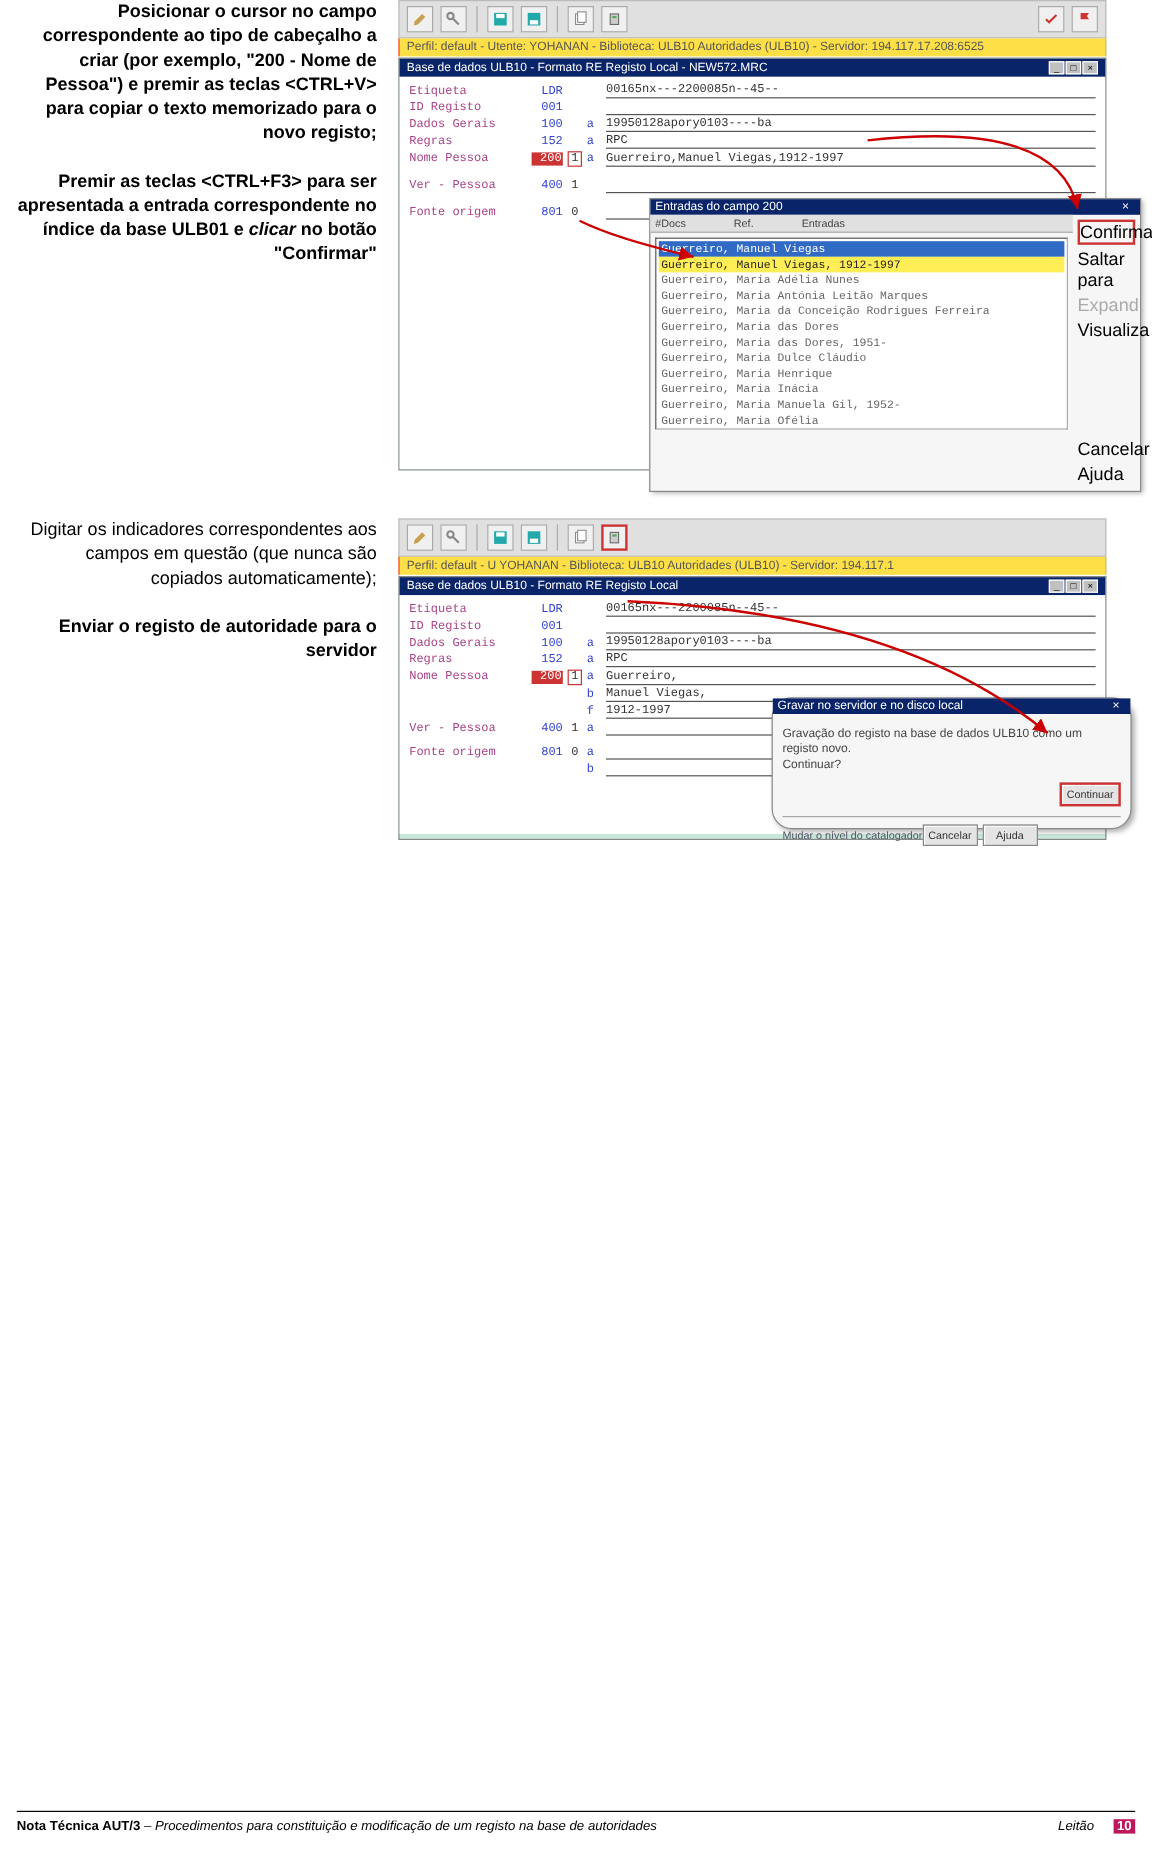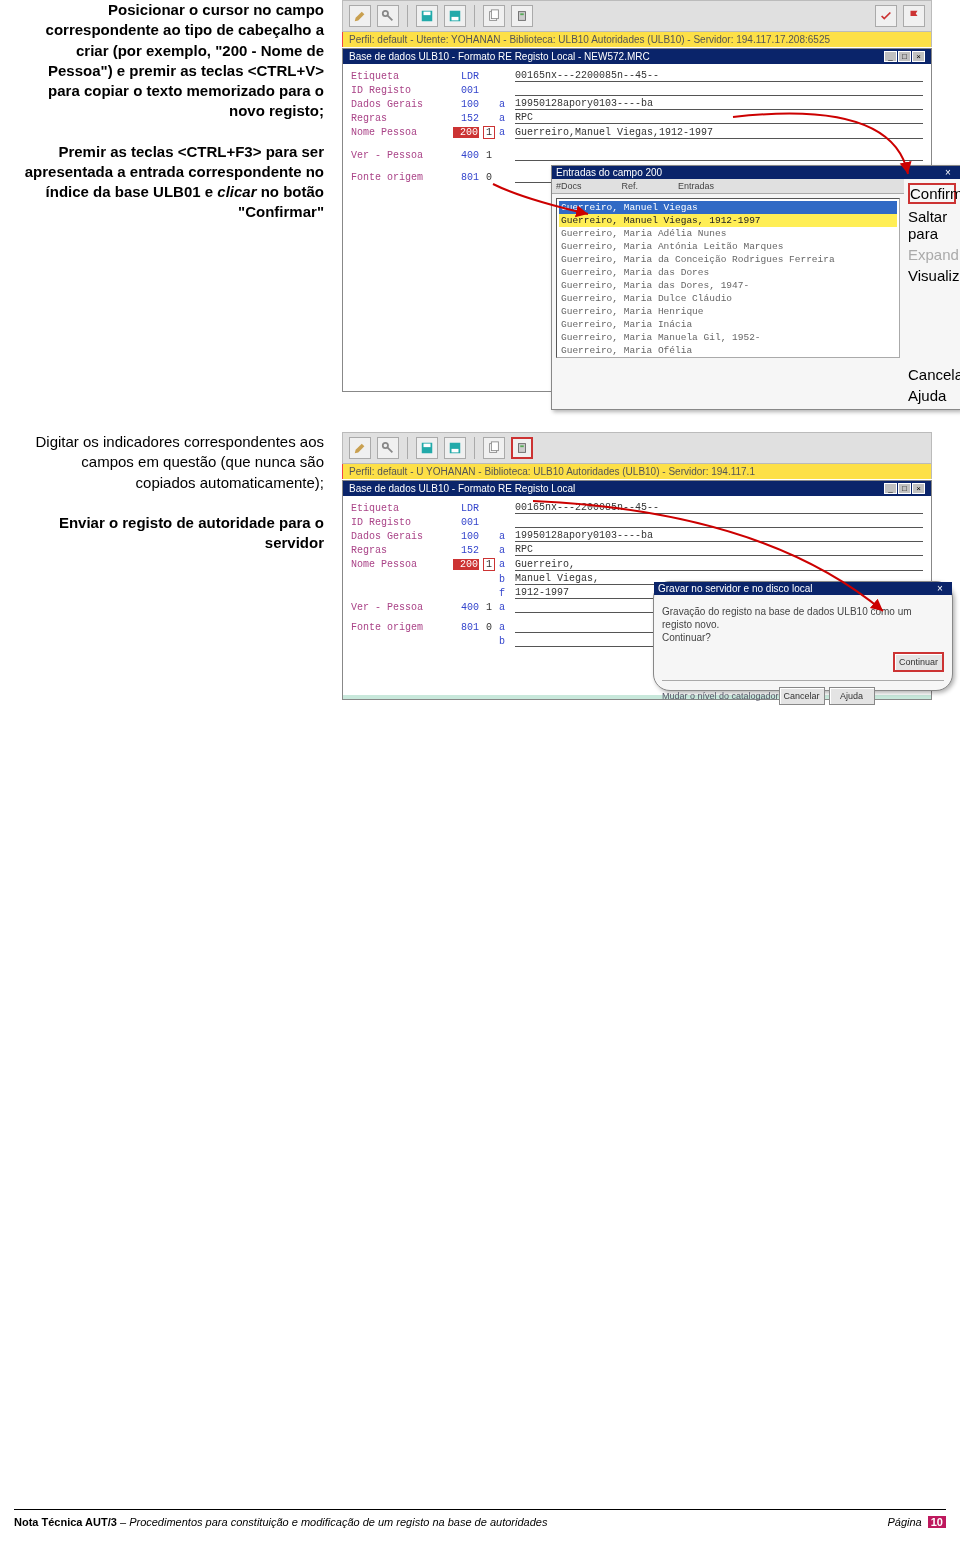--- a/index.html
+++ b/index.html
@@ -1,17 +1,17 @@
 <!DOCTYPE html>
 <html><head>
 <meta charset="utf-8">
 <style>
   * { box-sizing: border-box; margin: 0; padding: 0; }
   body { font-family: Verdana, Arial, sans-serif; font-size: 15px; color: #000; background: #fff; width: 960px; min-height: 1542px; position: relative; }
-  .page { padding: 0 24px; }
+  .page { padding: 0 14px; }
   .row { display: flex; gap: 18px; margin-bottom: 40px; }
   .col-text { width: 300px; flex-shrink: 0; }
   .col-shot { flex: 1; }
   .para { font-weight: bold; text-align: right; margin-bottom: 20px; line-height: 1.35; }
   .para .ital { font-style: italic; }
 
   .screenshot-wrap { width: 590px; position: relative; }
   .toolbar { background: #e0e0e0; border: 1px solid #bbb; padding: 4px 6px; display: flex; gap: 6px; align-items: center; }
   .toolbar .tb-btn { width: 22px; height: 22px; border: 1px solid #aaa; background: #f0f0f0; display: flex; align-items: center; justify-content: center; font-size: 13px; color: #555; position: relative; }
   .tb-divider { width:1px; height:22px; background:#aaa; margin:0 2px; }
@@ -43,21 +43,21 @@
   .subwindow.s2 .body .msg { margin-bottom:8px; line-height:1.3; }
   .subwindow.s2 .btmrow { display:flex; justify-content:flex-end; gap:6px; margin-top:4px; }
   .subwindow.s2 .btmline { display:flex; justify-content:flex-start; align-items:center; border-top:1px solid #aaa; padding-top:6px; margin-top:8px;}
 
   .arrow-svg { position:absolute; top:0; left:0; pointer-events:none; }
 
   .footer { position:absolute; bottom:14px; left:14px; right:14px; border-top:1px solid #000; padding-top:6px; font-size:11px; display:flex; justify-content:space-between; }
   .footer .left .t1 { font-weight:bold; }
   .footer .left .t2 { font-style:italic; }
   .footer .right .pg { font-style:italic; }
-  .footer .right .num { background:#be185d; color:#fff; padding:0 3px; margin-left:3px; font-weight:bold; }
+  .footer .right .num { background:#be185d; color:#fff; padding:0 3px; margin-left:13px; font-weight:bold; }
 
   
   .ic svg { width:14px; height:14px; }
 </style>
 </head>
 <body>
 
 <div class="page">
 
 <div class="row">
@@ -196,21 +196,21 @@
                 <span>Ref.</span>
                 <span>Entradas</span>
               </div>
               <div class="listarea" id="listarea1">
                     <div class="item sel">  Guerreiro, Manuel Viegas</div>
                     <div class="item hl">  Guerreiro, Manuel Viegas, 1912-1997</div>
                     <div class="item">  Guerreiro, Maria Adélia Nunes</div>
                     <div class="item">  Guerreiro, Maria Antónia Leitão Marques</div>
                     <div class="item">  Guerreiro, Maria da Conceição Rodrigues Ferreira</div>
                     <div class="item">  Guerreiro, Maria das Dores</div>
-                    <div class="item">  Guerreiro, Maria das Dores, 1947-</div>
+                    <div class="item">  Guerreiro, Maria das Dores, 1951-</div>
                     <div class="item">  Guerreiro, Maria Dulce Cláudio</div>
                     <div class="item">  Guerreiro, Maria Henrique</div>
                     <div class="item">  Guerreiro, Maria Inácia</div>
                     <div class="item">  Guerreiro, Maria Manuela Gil, 1952-</div>
                     <div class="item">  Guerreiro, Maria Ofélia</div>
                     <div class="item">  Guerreiro, Maria Teresa</div>
                   </div>
             </div>
             <div class="btncol2">
               <div class="btn" style="border:2px solid #c33">Confirmar</div>
@@ -403,15 +403,15 @@
   </div>
 </div>
 
 </div>
 
 <div class="footer">
   <div class="left">
     <span class="t1">Nota Técnica AUT/3</span><span class="t2"> – Procedimentos para constituição e modificação de um registo na base de autoridades</span>
   </div>
   <div class="right">
-    <span class="pg">Página </span><span class="num">10</span>
+    <span class="pg">Leitão </span><span class="num">10</span>
   </div>
 </div>
 
 </body></html>

